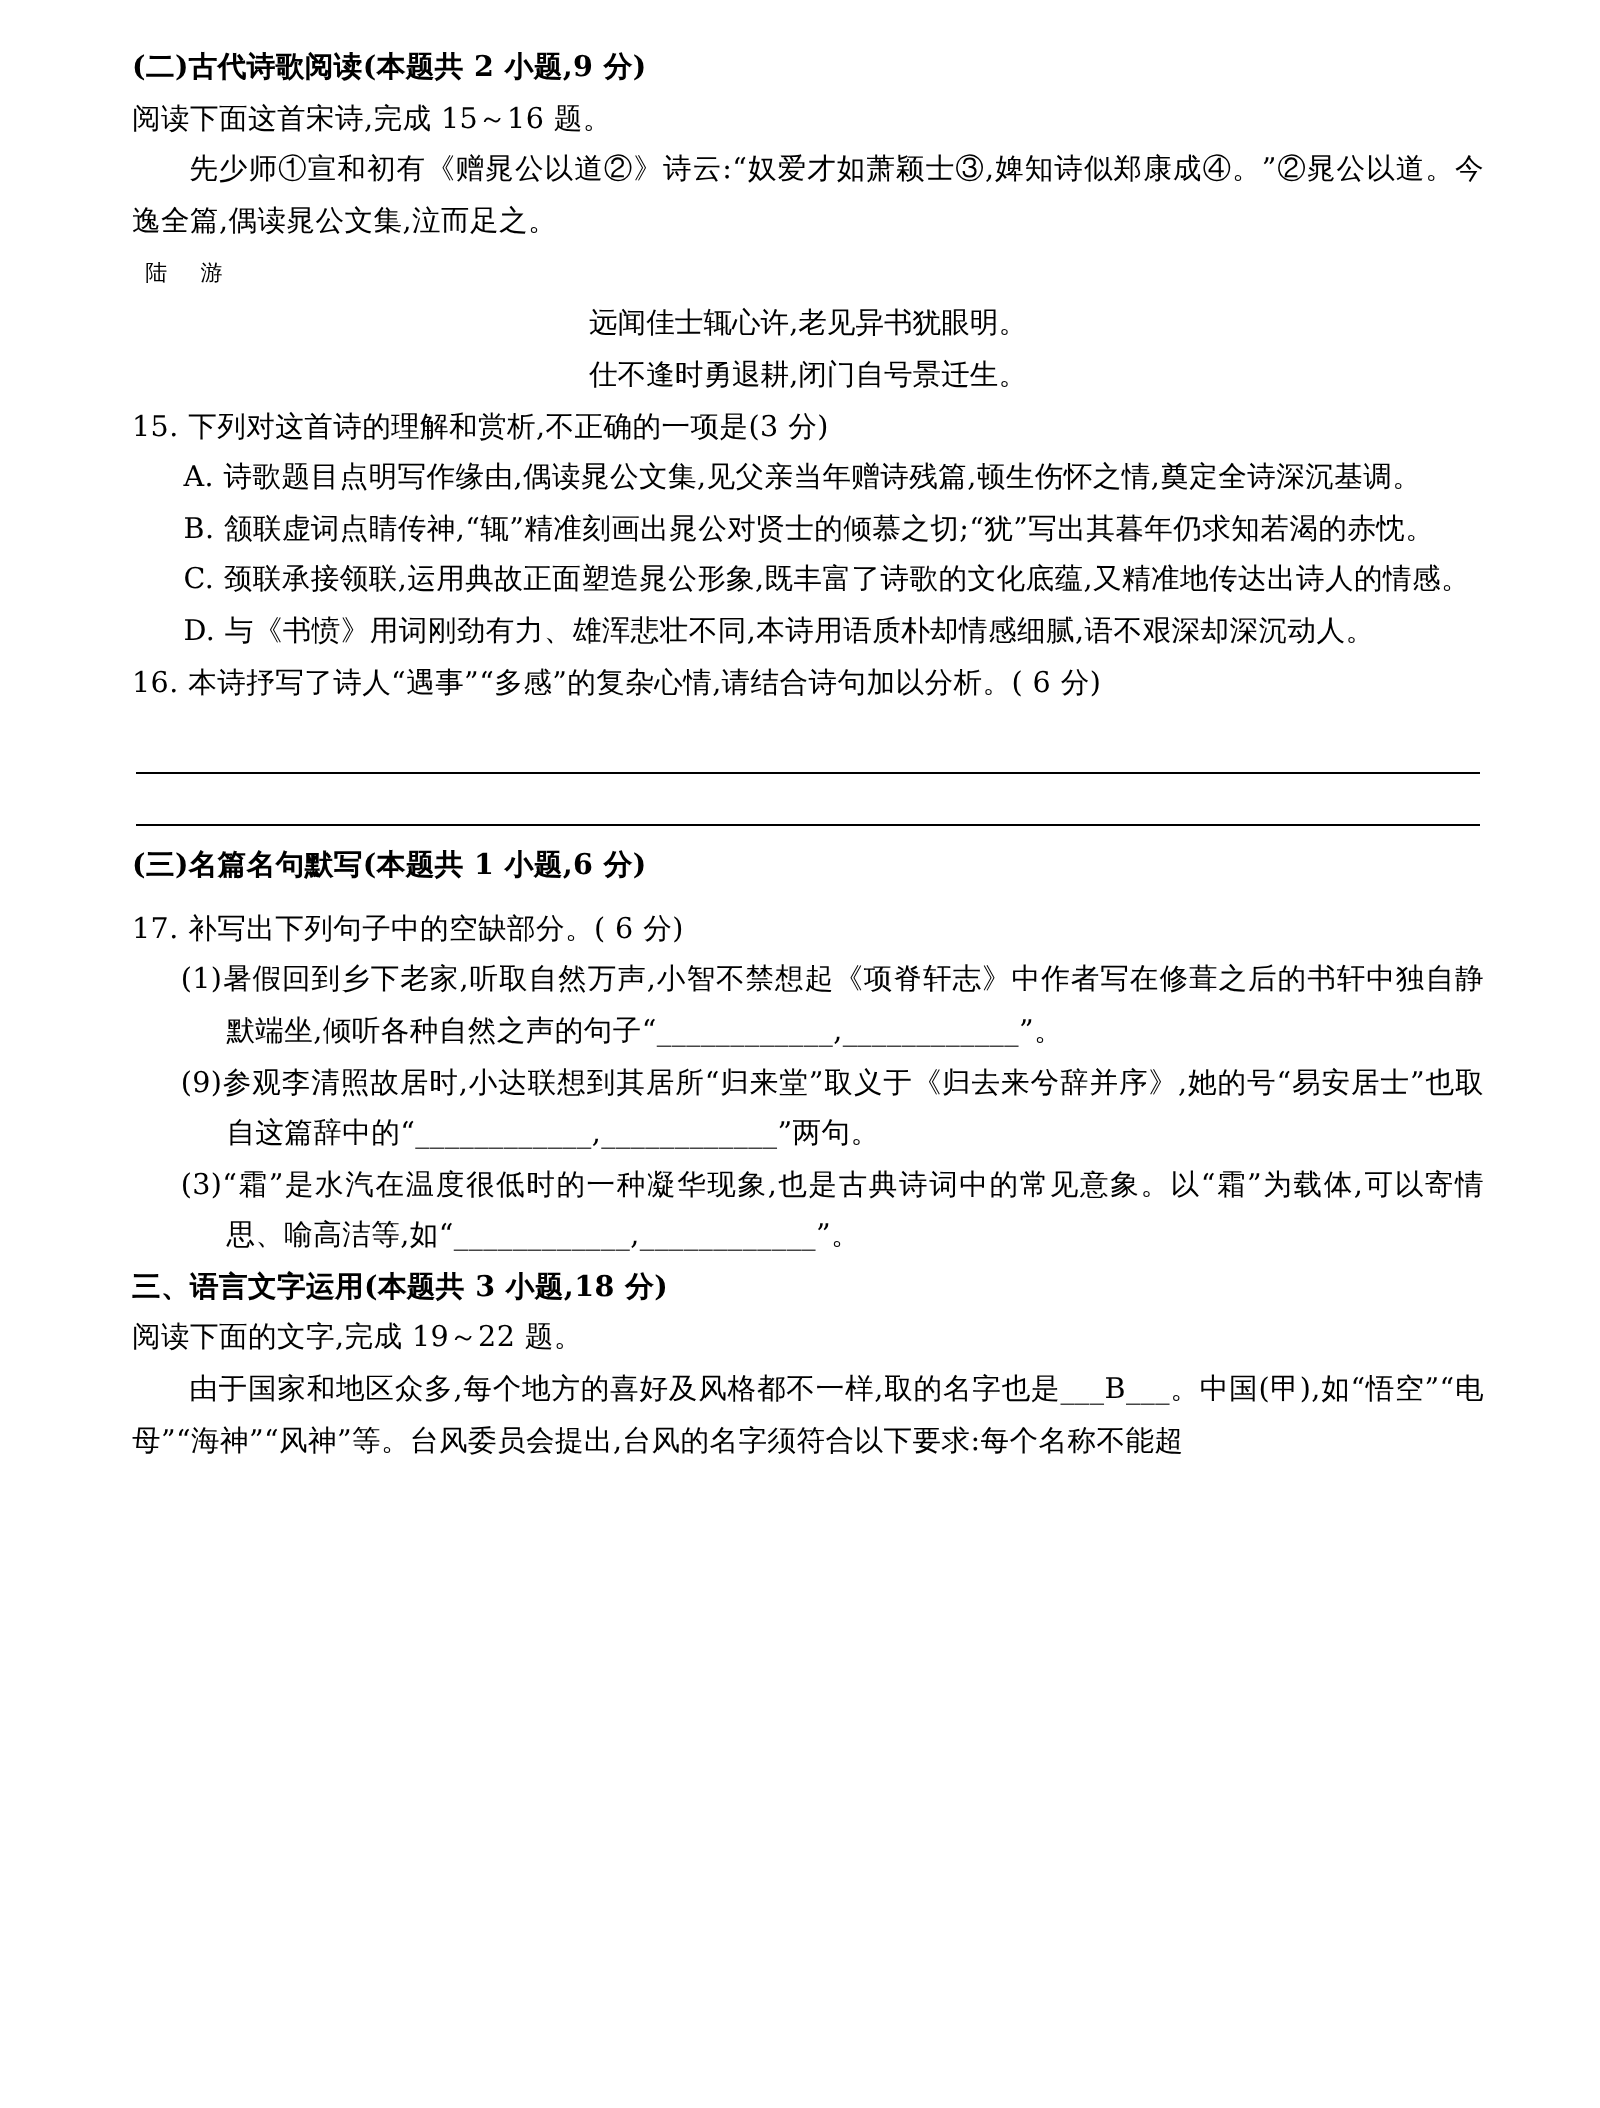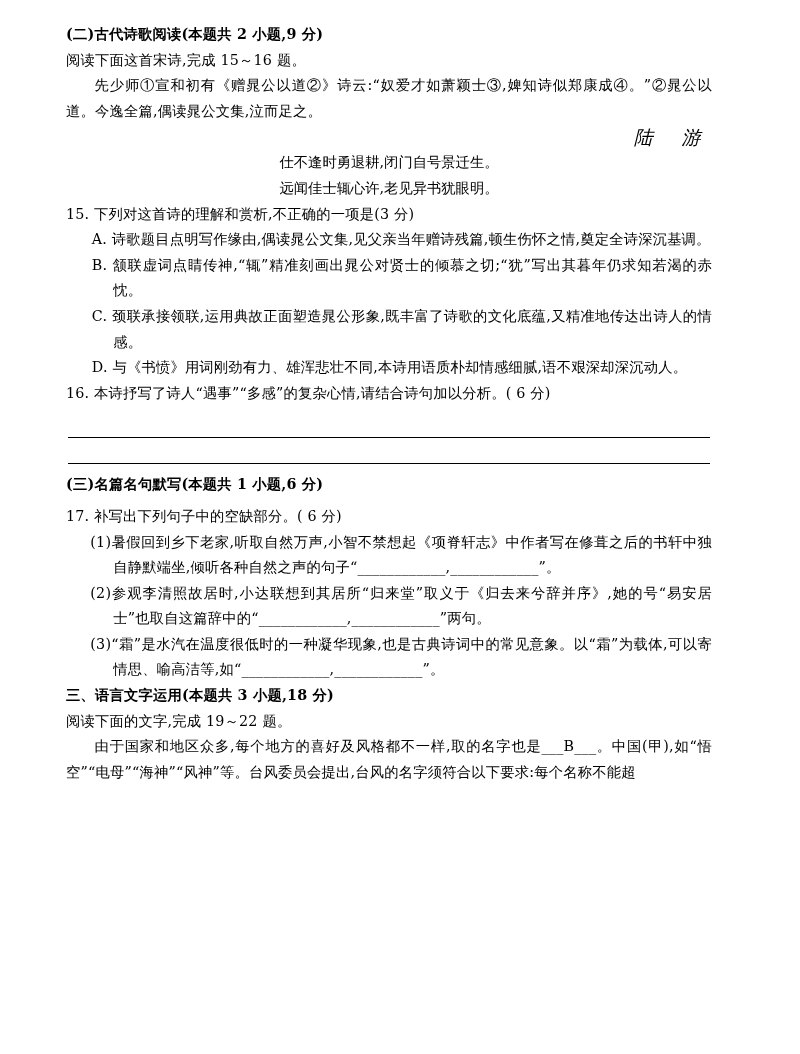--- a/index.html
+++ b/index.html
@@ -13,43 +13,42 @@
     font-family: "DejaVu Serif", "Liberation Serif", serif;
     color: #000000;
     position: relative;
     overflow: hidden;
   }
   .page {
     width: 800px;
     height: 1054px;
     position: relative;
     box-sizing: border-box;
-    padding: 22px 88px 0 66px;
+    padding: 22px 58px 0 66px;
   }
   .line {
     font-size: 14.3px;
     line-height: 25.6px;
     letter-spacing: 0.2px;
     white-space: pre-wrap;
     text-align: justify;
   }
   .bold { font-weight: bold; }
   .indent1 { text-indent: 2em; }
   .poem {
     text-align: center;
     font-size: 14.3px;
     line-height: 25.6px;
   }
   .poem-title {
-    text-align: right;
-    font-size: 19px;
+    text-align: left;
+    font-size: 11px;
     line-height: 26px;
     letter-spacing: 0.6em;
     padding-left: 0.6em;
-    font-style: italic;
   }
   .opt {
     padding-left: 3.3em;
     text-indent: -1.5em;
   }
   .sub {
     padding-left: 3.3em;
     text-indent: -1.6em;
   }
   .answer-lines {
@@ -77,22 +76,22 @@
 <div class="page">
 
   <div class="line bold">(二)古代诗歌阅读(本题共 2 小题,9 分)</div>
 
   <div class="line">阅读下面这首宋诗,完成 15～16 题。</div>
 
   <div class="line indent1">先少师①宣和初有《赠晁公以道②》诗云:“奴爱才如萧颖士③,婢知诗似郑康成④。”②晁公以道。今逸全篇,偶读晁公文集,泣而足之。</div>
 
   <div class="poem-title">陆 游</div>
 
+  <div class="poem">远闻佳士辄心许,老见异书犹眼明。</div>
   <div class="poem">仕不逢时勇退耕,闭门自号景迁生。</div>
-  <div class="poem">远闻佳士辄心许,老见异书犹眼明。</div>
 
 
   <div class="line">15. 下列对这首诗的理解和赏析,不正确的一项是(3 分)</div>
 
   <div class="line opt">A. 诗歌题目点明写作缘由,偶读晁公文集,见父亲当年赠诗残篇,顿生伤怀之情,奠定全诗深沉基调。</div>
   <div class="line opt">B. 颔联虚词点睛传神,“辄”精准刻画出晁公对贤士的倾慕之切;“犹”写出其暮年仍求知若渴的赤忱。</div>
   <div class="line opt">C. 颈联承接领联,运用典故正面塑造晁公形象,既丰富了诗歌的文化底蕴,又精准地传达出诗人的情感。</div>
   <div class="line opt">D. 与《书愤》用词刚劲有力、雄浑悲壮不同,本诗用语质朴却情感细腻,语不艰深却深沉动人。</div>
 
   <div class="line">16. 本诗抒写了诗人“遇事”“多感”的复杂心情,请结合诗句加以分析。( 6 分)</div>
@@ -104,21 +103,21 @@
 
   <div class="spacer6"></div>
 
   <div class="line bold">(三)名篇名句默写(本题共 1 小题,6 分)</div>
 
   <div class="spacer6"></div>
 
   <div class="line">17. 补写出下列句子中的空缺部分。( 6 分)</div>
 
   <div class="line sub">(1)暑假回到乡下老家,听取自然万声,小智不禁想起《项脊轩志》中作者写在修葺之后的书轩中独自静默端坐,倾听各种自然之声的句子“____________,____________”。</div>
-  <div class="line sub">(2)参观李清照故居时,小达联想到其居所“归来堂”取义于《归去来兮辞并序》,她的号“易安居士”也取自这篇辞中的“____________,____________”两句。</div>
+  <div class="line sub">(9)参观李清照故居时,小达联想到其居所“归来堂”取义于《归去来兮辞并序》,她的号“易安居士”也取自这篇辞中的“____________,____________”两句。</div>
   <div class="line sub">(3)“霜”是水汽在温度很低时的一种凝华现象,也是古典诗词中的常见意象。以“霜”为载体,可以寄情思、喻高洁等,如“____________,____________”。</div>
 
   <div class="line bold">三、语言文字运用(本题共 3 小题,18 分)</div>
 
   <div class="line">阅读下面的文字,完成 19～22 题。</div>
 
 
   <div class="line indent1">由于国家和地区众多,每个地方的喜好及风格都不一样,取的名字也是___B___。中国(甲),如“悟空”“电母”“海神”“风神”等。台风委员会提出,台风的名字须符合以下要求:每个名称不能超</div>
 
   <div class="cut"></div>

